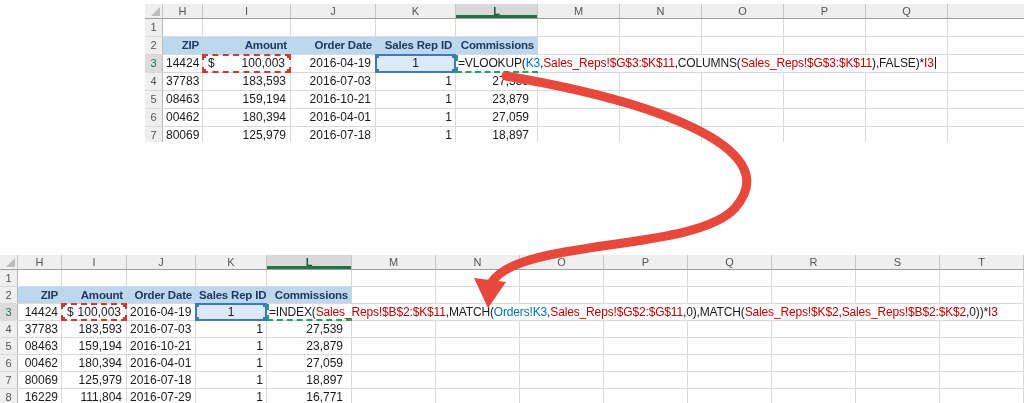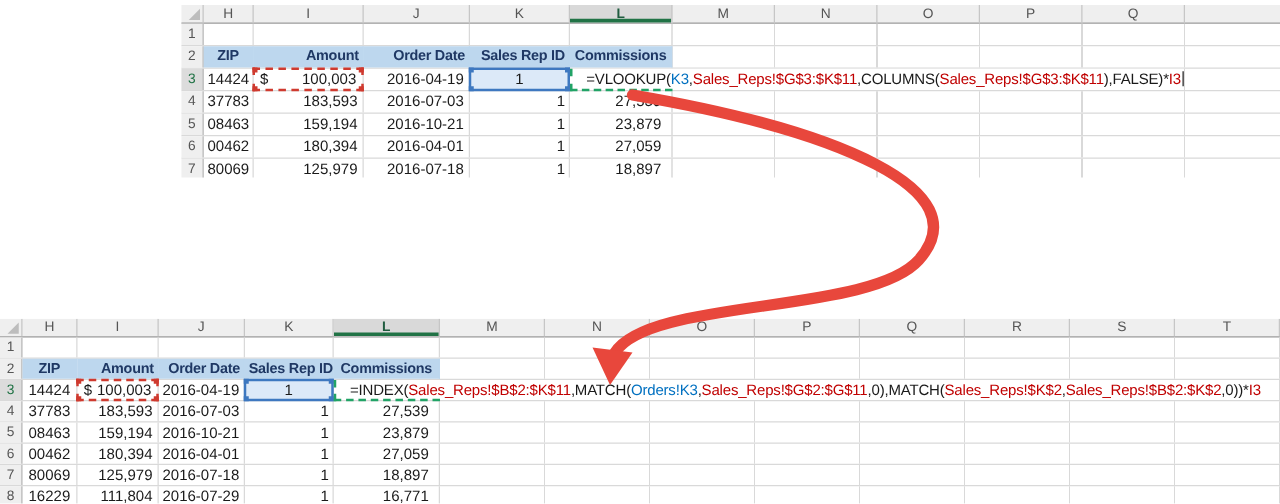--- a/index.html
+++ b/index.html
@@ -19,21 +19,21 @@
        border-left:9px solid transparent;border-bottom:9px solid #BDBDBD;}
   
   .row{display:flex;border-bottom:1px solid #D9D9D9;box-sizing:border-box;position:relative;}
   .rh18{height:18px;line-height:17px;}
   .rh17{height:17px;line-height:16px;}
   .rn{box-sizing:border-box;width:18px;flex:0 0 18px;background:#EFEFEF;
       border-right:1px solid #B9B9B9;text-align:center;font-size:11px;color:#555;}
   .rn.sel{background:#DCDCDC;color:#217346;}
   .c{box-sizing:border-box;border-right:1px solid #D9D9D9;padding:0 3px;
      white-space:nowrap;flex:0 0 auto;overflow:visible;}
-  .al{text-align:center;} .ar{text-align:right;} .ac{text-align:right;}
+  .al{text-align:right;} .ar{text-align:right;} .ac{text-align:right;}
   .pr8{padding-right:8px;} .pr4{padding-right:4px;}
   
   .hdr .c{background:#BDD7EE;color:#1F3864;font-weight:bold;border-right:1px solid #BDD7EE;
           font-size:11.5px;letter-spacing:-0.2px;}
   
   .fill{flex:1 1 auto;}
   .g82{background:repeating-linear-gradient(to right,transparent 0,transparent 81px,#D9D9D9 81px,#D9D9D9 82px);}
   .g84{background:repeating-linear-gradient(to right,transparent 0,transparent 83px,#D9D9D9 83px,#D9D9D9 84px);}
   
   .t-ch{width:40px;} .t-ci{width:88px;} .t-cj{width:85px;} .t-ck{width:80px;} .t-cl{width:82px;}
@@ -46,21 +46,21 @@
   
   .refbox{position:absolute;inset:-1px;pointer-events:none;z-index:5;}
   .refbox.red{border:2px dashed #CF3A2F;}
   .refbox.blue{border:2px solid #3E78C0;}
   .hd{position:absolute;width:4px;height:4px;display:block;}
   .refbox.red .hd{background:#CF3A2F;} .refbox.blue .hd{background:#3E78C0;}
   .tl{left:-2px;top:-2px;} .tr{right:-2px;top:-2px;}
   .bl{left:-2px;bottom:-2px;} .br{right:-2px;bottom:-2px;}
   
   .frm{position:absolute;top:0;bottom:0;background:#fff;white-space:nowrap;
-       padding-left:13px;z-index:4;letter-spacing:-0.15px;}
+       padding-left:2px;z-index:4;letter-spacing:-0.15px;}
   .fk{color:#1a1a1a;} .fb{color:#0070C0;} .fr{color:#C00000;}
   .cur{display:inline-block;width:1px;height:12px;background:#222;vertical-align:-2px;margin-left:1px;}
   
   .gl{position:absolute;top:0;box-sizing:border-box;z-index:6;pointer-events:none;
       border-left:2px dashed #21A366;border-bottom:2px dashed #21A366;}
   .arrow-svg{position:absolute;left:0;top:0;z-index:50;pointer-events:none;}
 </style>
 </head>
 <body>
 

